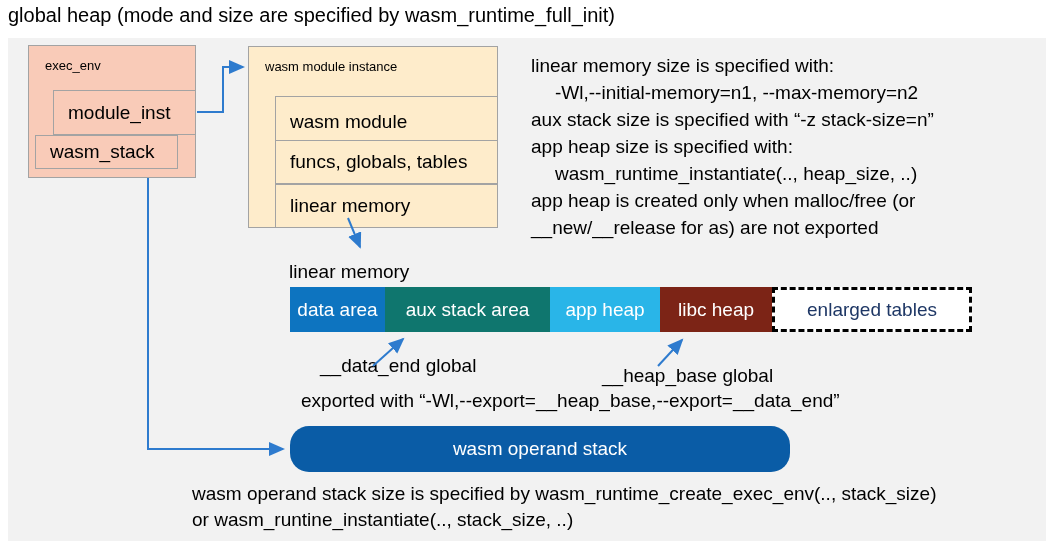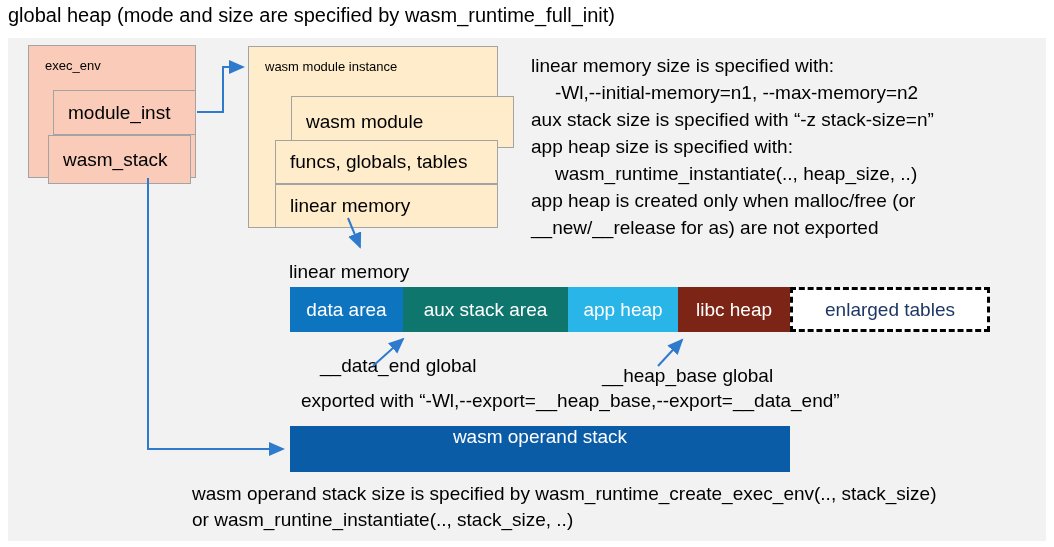--- a/index.html
+++ b/index.html
@@ -29,22 +29,22 @@
   .lm-seg{
     box-sizing:border-box;height:45px;display:flex;align-items:center;justify-content:center;
     color:#fff;font-size:19px;white-space:nowrap;
   }
   .seg-dashed{border:3px dashed #000;background:#ffffff;}
 
   .ann{position:absolute;font-size:19px;white-space:nowrap;color:#000;}
 
   .op-bar{
     position:absolute;left:290px;top:426px;width:500px;height:46px;
-    display:flex;align-items:flex-start;justify-content:center;
-    color:#fff;font-size:19px;
+    display:flex;align-items:center;justify-content:center;
+    color:#fff;font-size:19px;border-radius:19px;
   }
 
   .notes-right{position:absolute;left:531px;top:52px;font-size:19px;line-height:27px;}
   .notes-right .ln{white-space:nowrap;}
   .notes-right .indent{padding-left:24px;}
 
   .notes-bottom{position:absolute;left:192px;top:481px;font-size:19px;line-height:26px;}
   .notes-bottom .ln{white-space:nowrap;}
 
   svg.arrows{position:absolute;left:0;top:0;pointer-events:none;}
@@ -57,28 +57,28 @@
   <div class="page-title">global heap (mode and size are specified by wasm_runtime_full_init)</div>
 
   <div class="panel"></div>
 
   <div class="box salmon" style="left:28px;top:45px;width:168px;height:133px;align-items:flex-start;">
     <span class="hdr-lbl">exec_env</span>
   </div>
   <div class="box salmon" style="left:53px;top:90px;width:143px;height:45px;">
     <span class="lbl">module_inst</span>
   </div>
-  <div class="box salmon" style="left:48px;top:135px;width:143px;height:49px;">
+  <div class="box salmon" style="left:35px;top:135px;width:143px;height:34px;">
     <span class="lbl">wasm_stack</span>
   </div>
 
   <div class="box cream" style="left:248px;top:46px;width:250px;height:182px;align-items:flex-start;">
     <span class="hdr-lbl">wasm module instance</span>
   </div>
-  <div class="box cream" style="left:291px;top:96px;width:223px;height:52px;">
+  <div class="box cream" style="left:275px;top:96px;width:223px;height:52px;">
     <span class="lbl">wasm module</span>
   </div>
   <div class="box cream" style="left:275px;top:140px;width:223px;height:44px;">
     <span class="lbl">funcs, globals, tables</span>
   </div>
   <div class="box cream" style="left:275px;top:184px;width:223px;height:44px;">
     <span class="lbl">linear memory</span>
   </div>
 
   <div class="notes-right">
@@ -86,21 +86,21 @@
     <div class="ln indent">-Wl,--initial-memory=n1, --max-memory=n2</div>
     <div class="ln">aux stack size is specified with “-z stack-size=n”</div>
     <div class="ln">app heap size is specified with:</div>
     <div class="ln indent">wasm_runtime_instantiate(.., heap_size, ..)</div>
     <div class="ln">app heap is created only when malloc/free (or</div>
     <div class="ln">__new/__release for as) are not exported</div>
   </div>
 
   <div class="lm-label">linear memory</div>
   <div class="lm-bar">
-    <div class="lm-seg" style="width: 113px; color: rgb(255, 255, 255); background: rgb(13, 116, 192);">data area</div>
+    <div class="lm-seg" style="width: 95px; color: rgb(255, 255, 255); background: rgb(13, 116, 192);">data area</div>
     <div class="lm-seg" style="width: 165px; color: rgb(255, 255, 255); background: #0f766e;">aux stack area</div>
     <div class="lm-seg" style="width: 110px; color: rgb(255, 255, 255); background: rgb(41, 181, 232);">app heap</div>
     <div class="lm-seg" style="width: 112px; color: rgb(255, 255, 255); background: rgb(124, 36, 22);">libc heap</div>
     <div class="lm-seg seg-dashed" style="width: 200px; color: rgb(30, 55, 101);">enlarged tables</div>
   </div>
 
   <div class="ann" style="left:320px;top:355px;">__data_end global</div>
   <div class="ann" style="left:602px;top:365px;">__heap_base global</div>
   <div class="ann" style="left:301px;top:390px;">exported with “-Wl,--export=__heap_base,--export=__data_end”</div>
 

